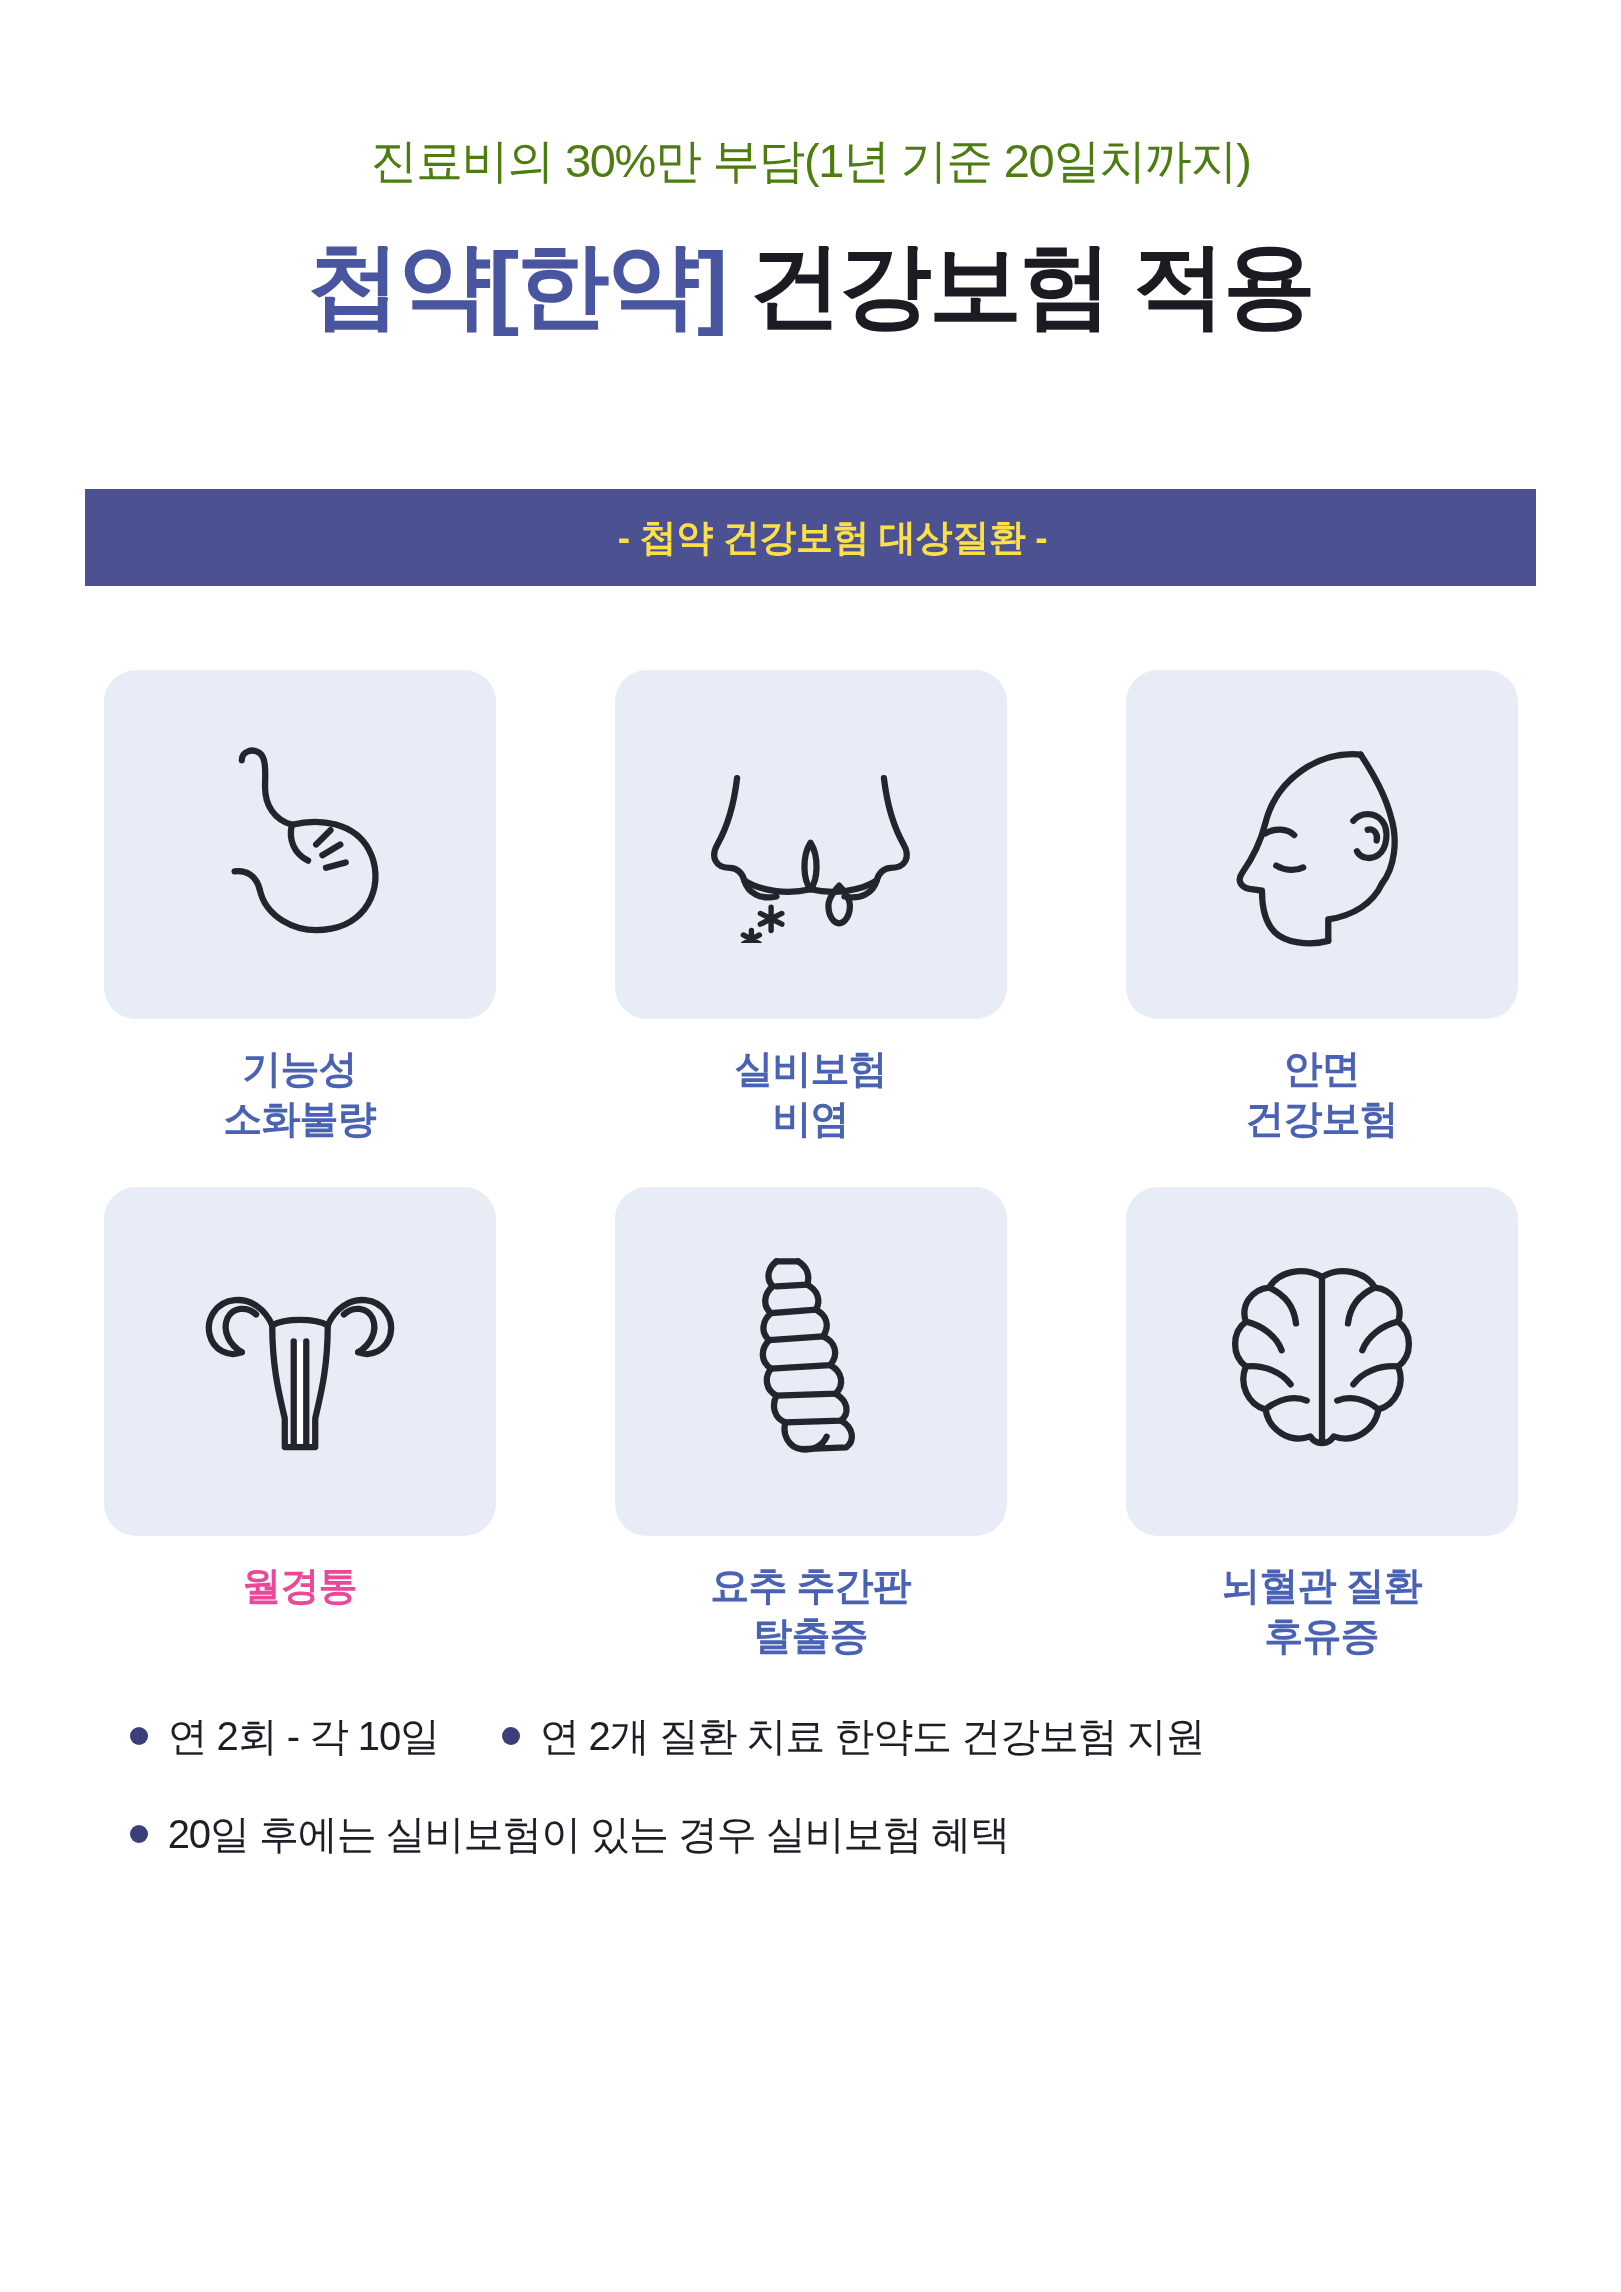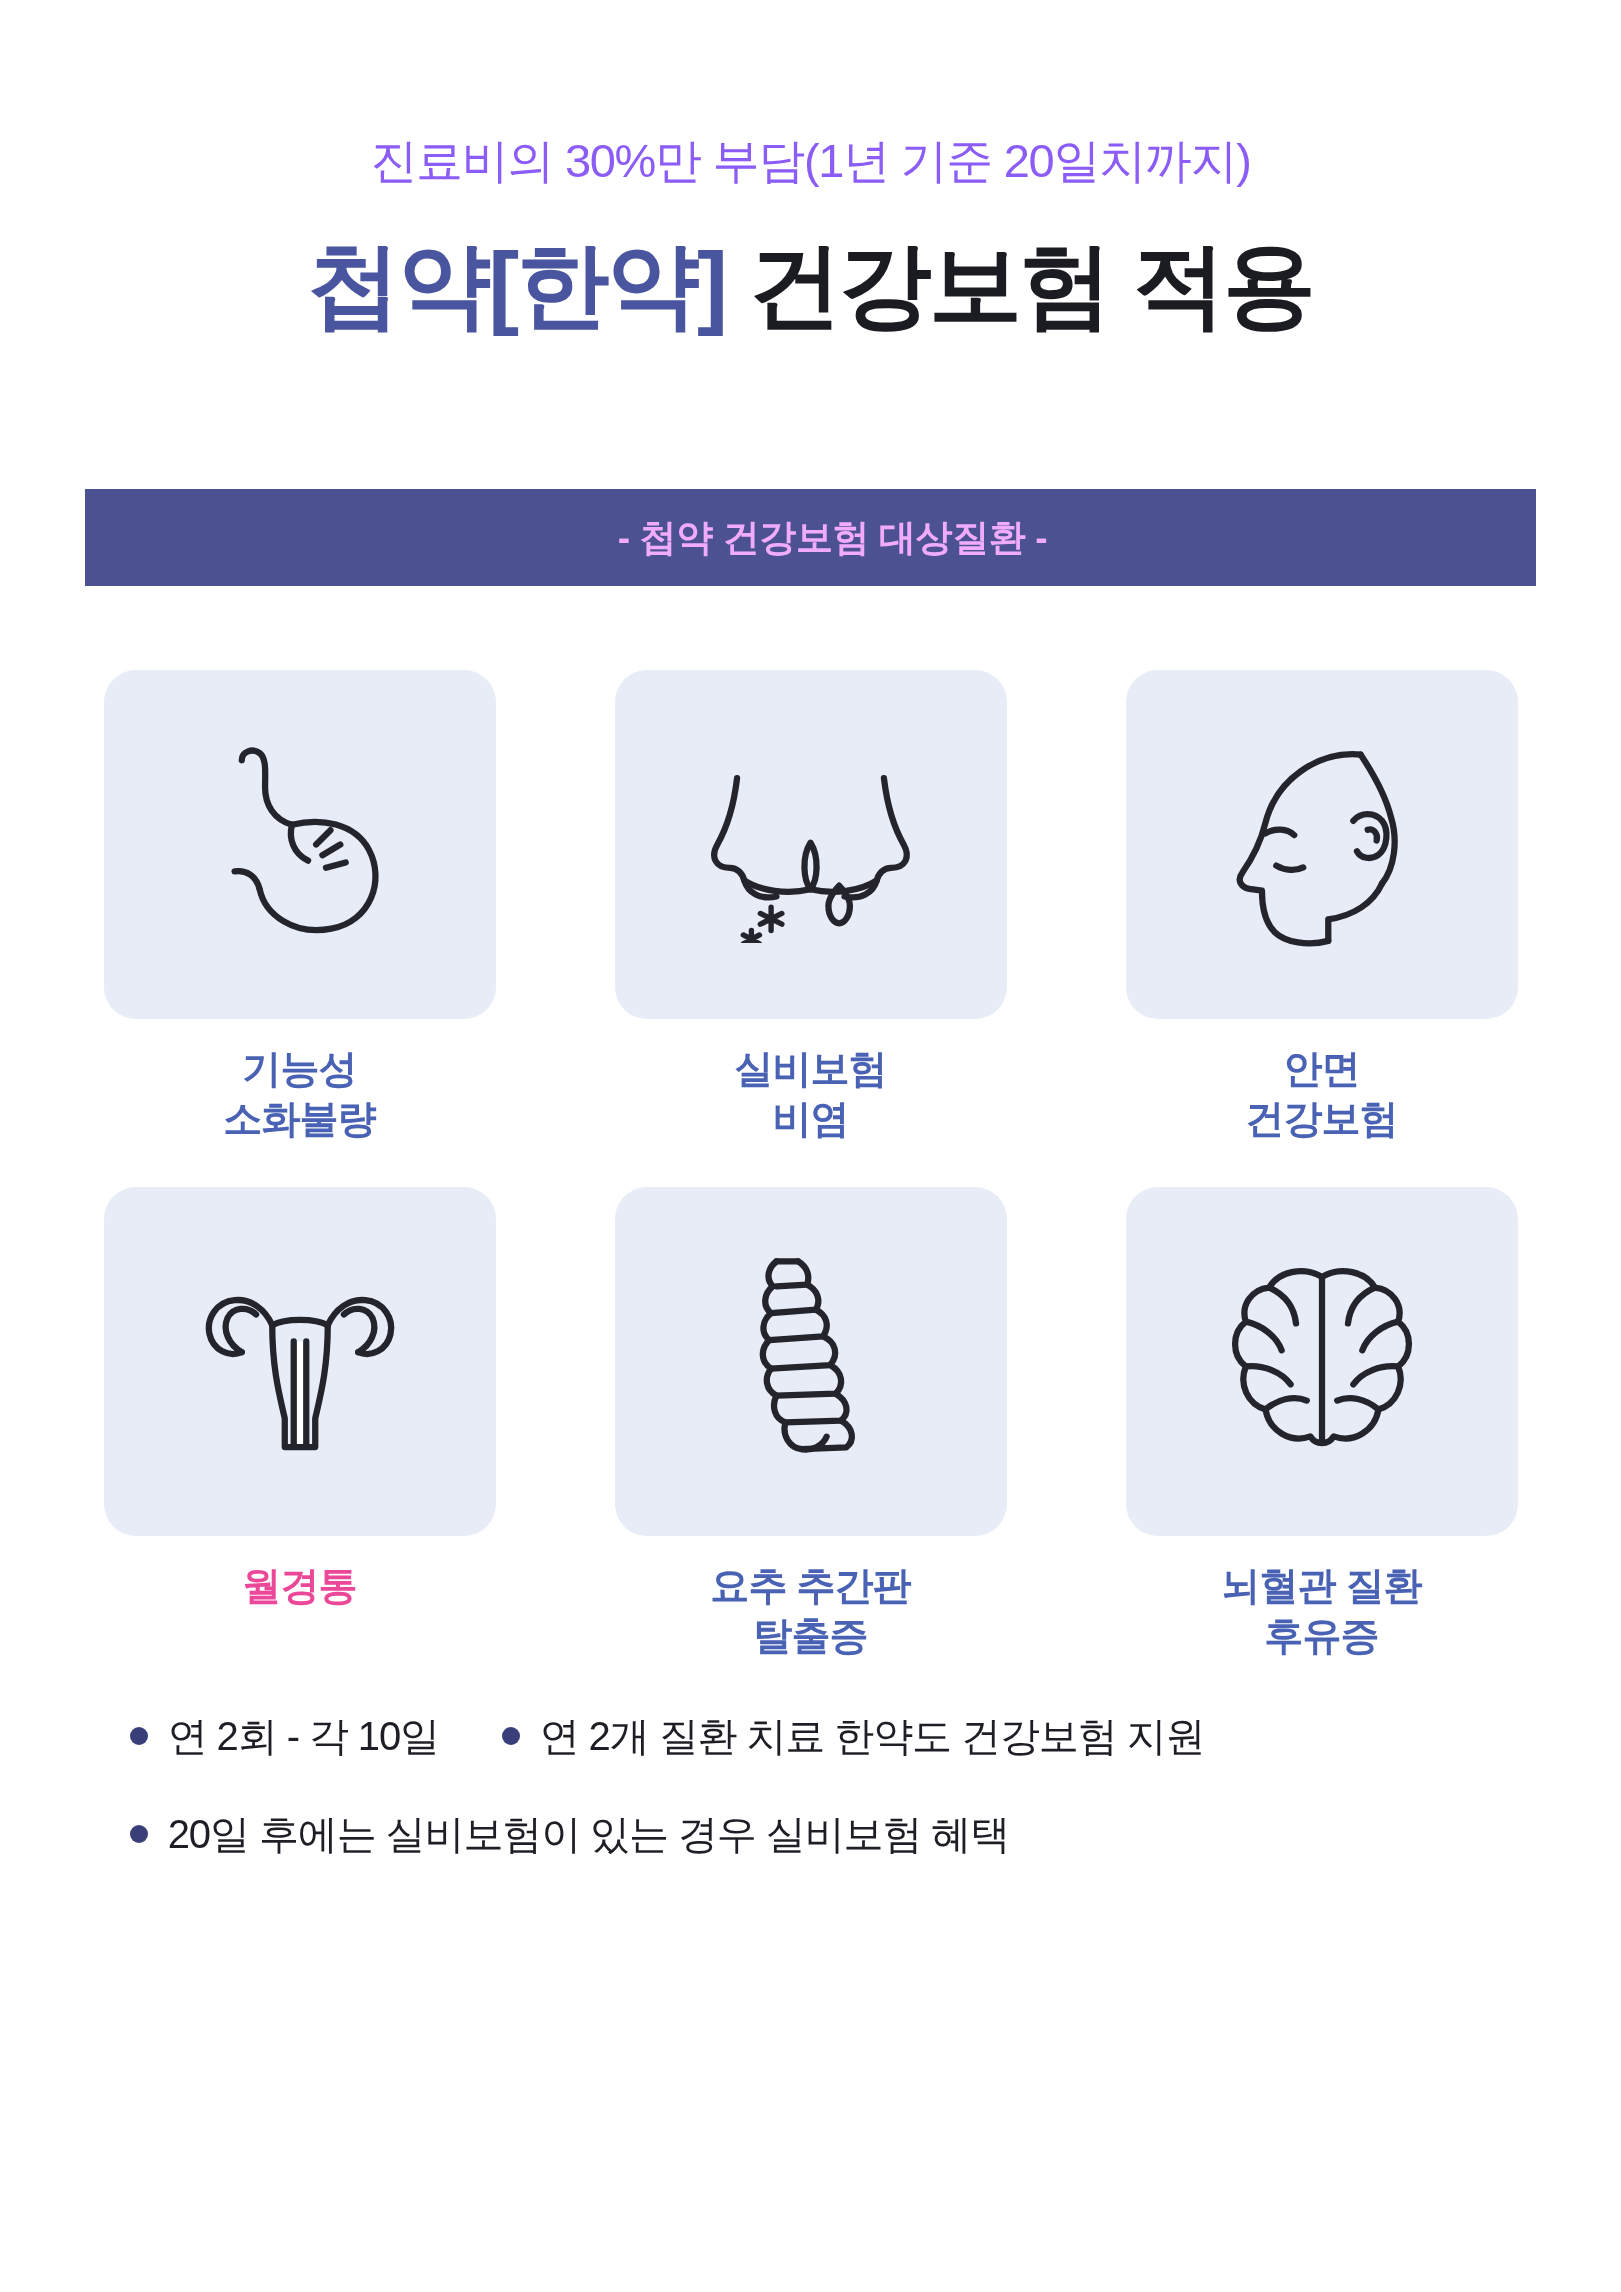--- a/index.html
+++ b/index.html
@@ -26,21 +26,21 @@
 
   
   .header {
     padding-top: 133px;
     text-align: center;
   }
   .subtitle {
     font-size: 47px;
     font-weight: 500;
     letter-spacing: -1.3px;
-    color: #8b5cf6;
+    color: #4d7c0f;
     line-height: 1.2;
   }
   .title {
     margin-top: 43px;
     font-size: 93px;
     font-weight: 700;
     letter-spacing: -2.7px;
     line-height: 1.15;
     color: #1b1b22;
     white-space: nowrap;
@@ -52,21 +52,21 @@
   
   .band {
     margin-top: 150px;
     height: 97px;
     background: #4c5291;
     display: flex;
     align-items: center;
     justify-content: center;
   }
   .band-text {
-    color: #f0abfc;
+    color: #fde047;
     font-size: 37px;
     font-weight: 700;
     letter-spacing: -0.4px;
     margin-left: 44px;
   }
 
   
   .grid {
     margin-top: 84px;
     display: grid;

